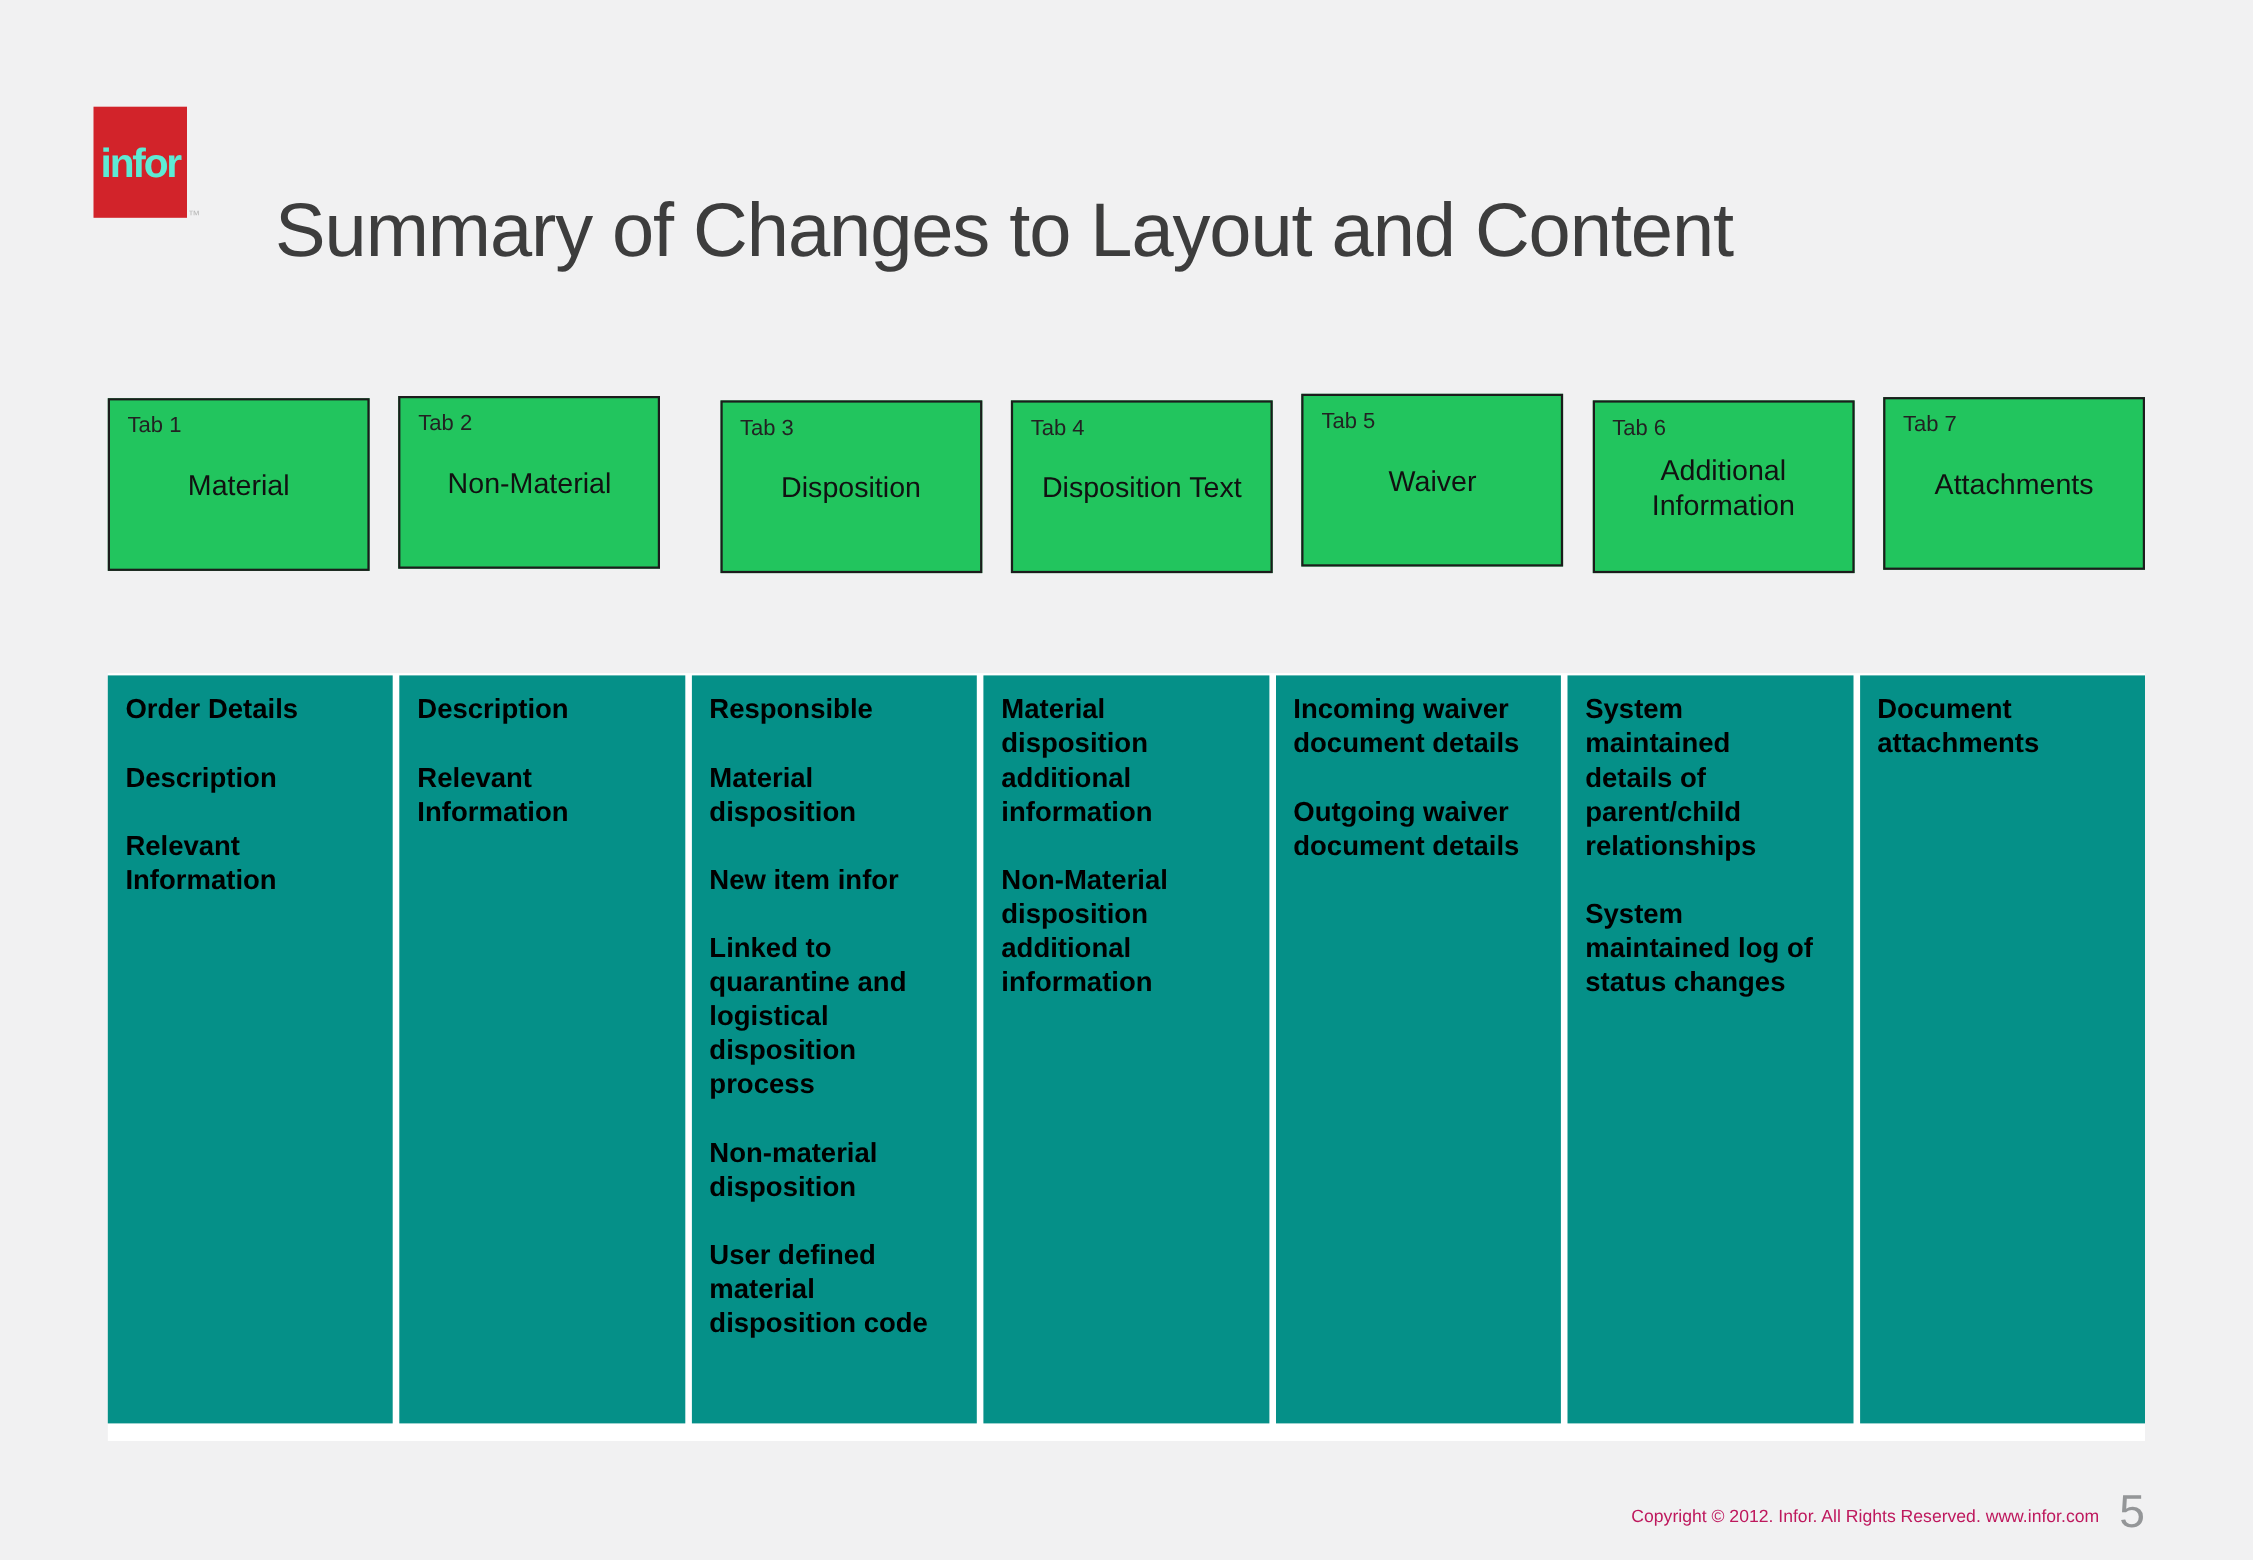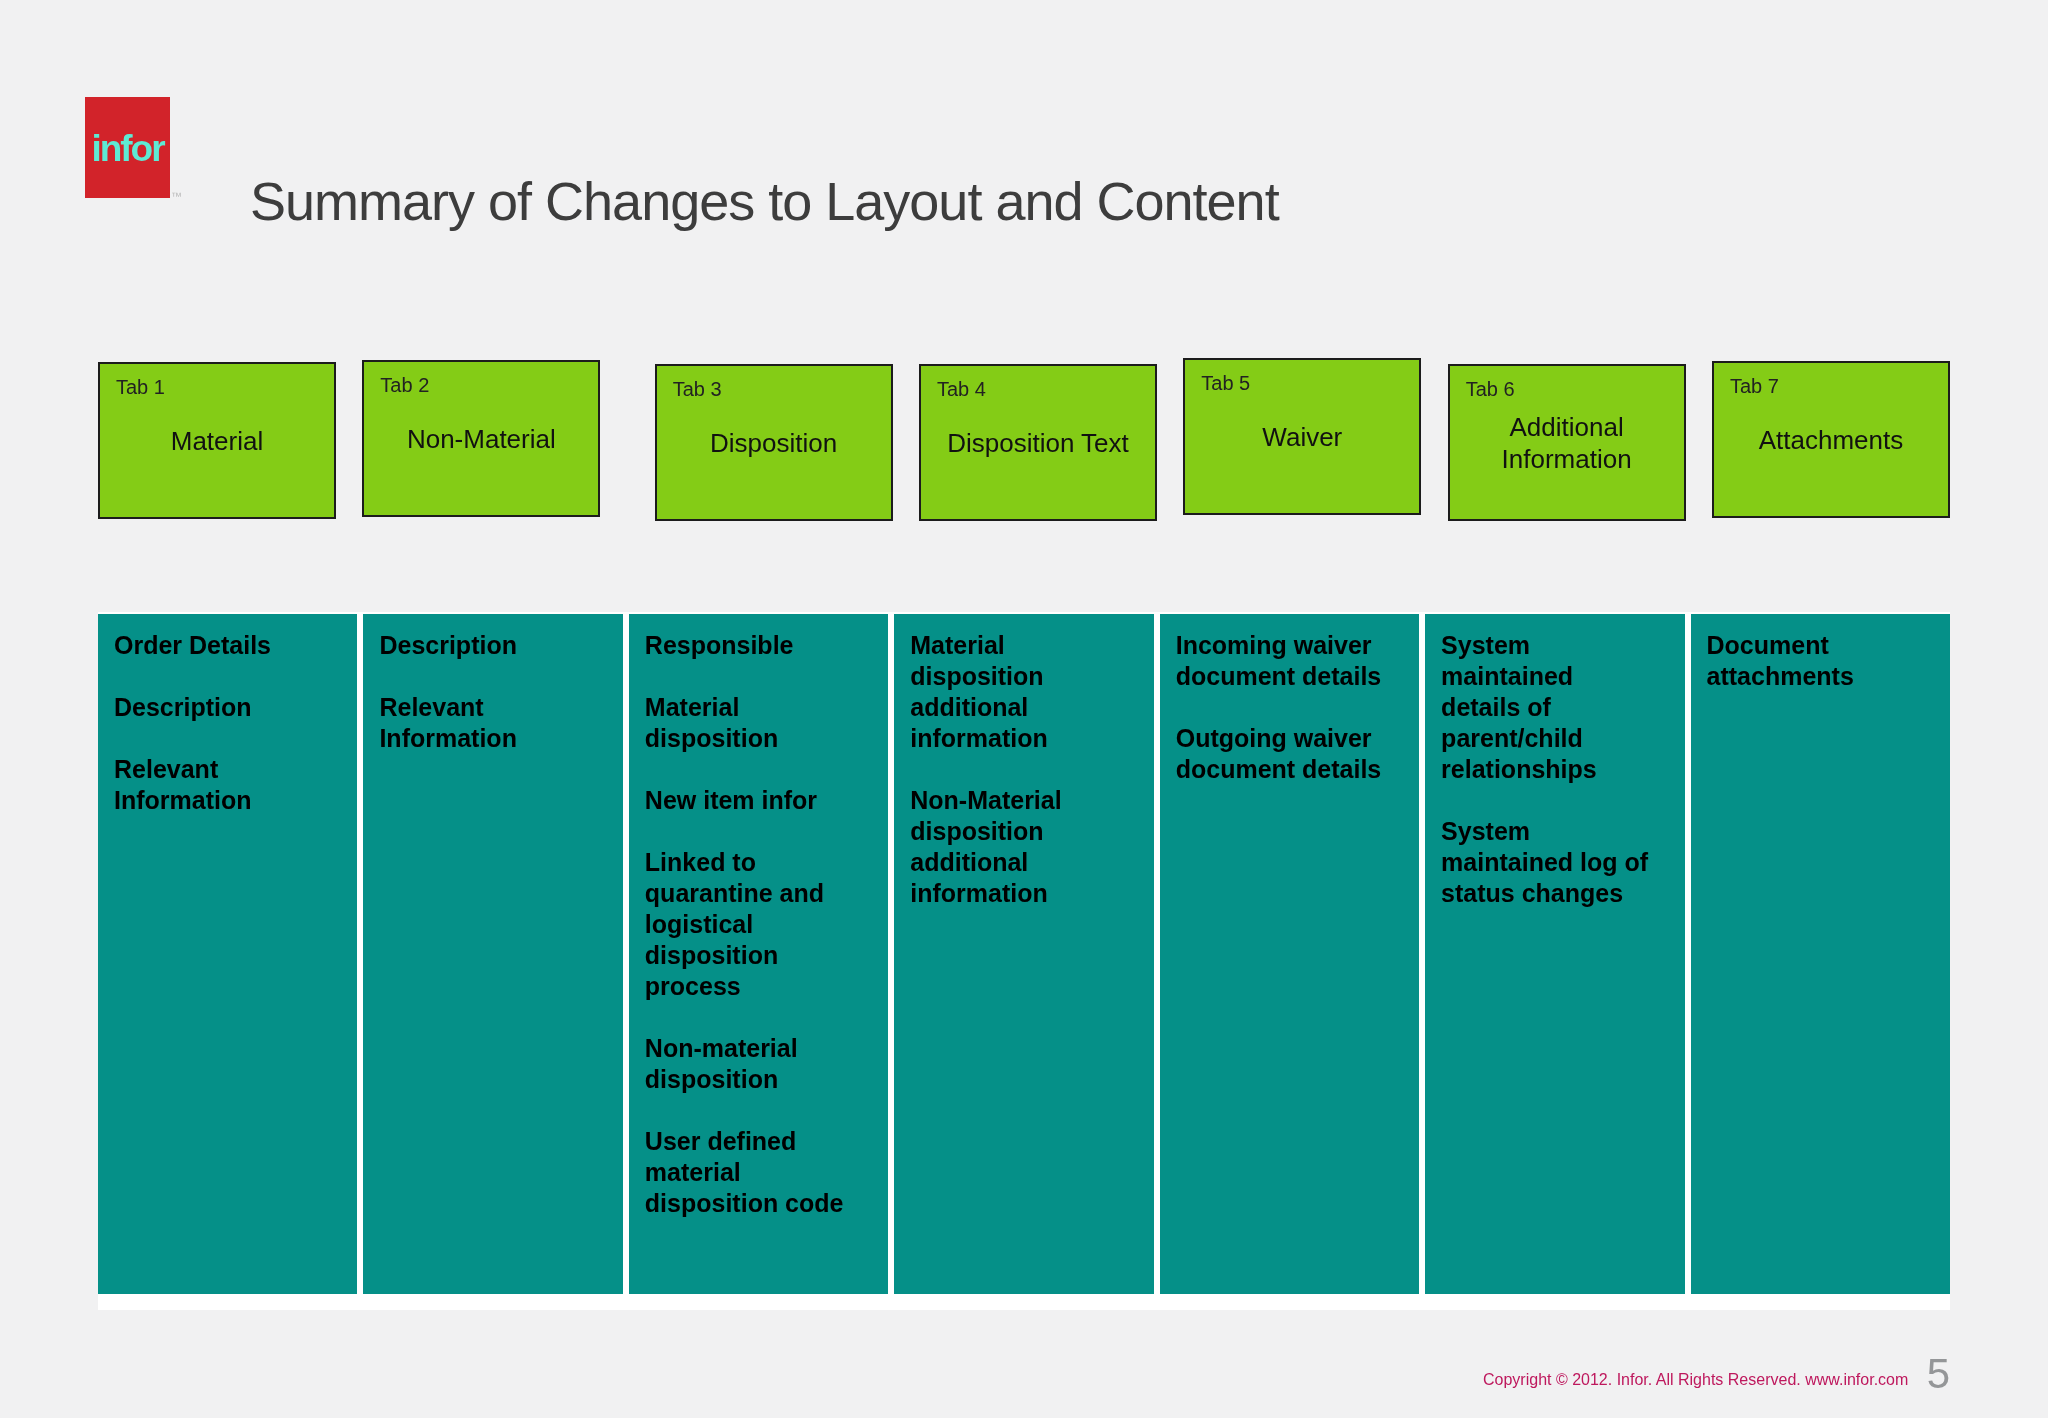--- a/index.html
+++ b/index.html
@@ -41,41 +41,41 @@
     font-size: 11px;
     color: #b9b9b9;
     letter-spacing: 0;
   }
 
   
   .slide-title {
     position: absolute;
     left: 250px;
     top: 170px;
-    font-size: 54px;
+    font-size: 69px;
     color: #3d3d3d;
     letter-spacing: -1px;
     white-space: nowrap;
   }
 
   
   .tabs-row {
     position: absolute;
     left: 98px;
     top: 358px;
     width: 1852px;
     display: flex;
     justify-content: space-between;
     align-items: flex-start;
   }
   .tab-box {
     position: relative;
     width: 238px;
     height: 157px;
-    background: #84cc16;
+    background: #22c55e;
     border: 2px solid #1c1c1c;
     box-sizing: border-box;
   }
   .tab-box:nth-child(1) { margin-top: 4px; }
   .tab-box:nth-child(2) { margin-top: 2px; }
   .tab-box:nth-child(3) { margin-top: 6px; margin-left: 28px; }
   .tab-box:nth-child(4) { margin-top: 6px; }
   .tab-box:nth-child(5) { margin-top: 0px; }
   .tab-box:nth-child(6) { margin-top: 6px; }
   .tab-box:nth-child(7) { margin-top: 3px; }

